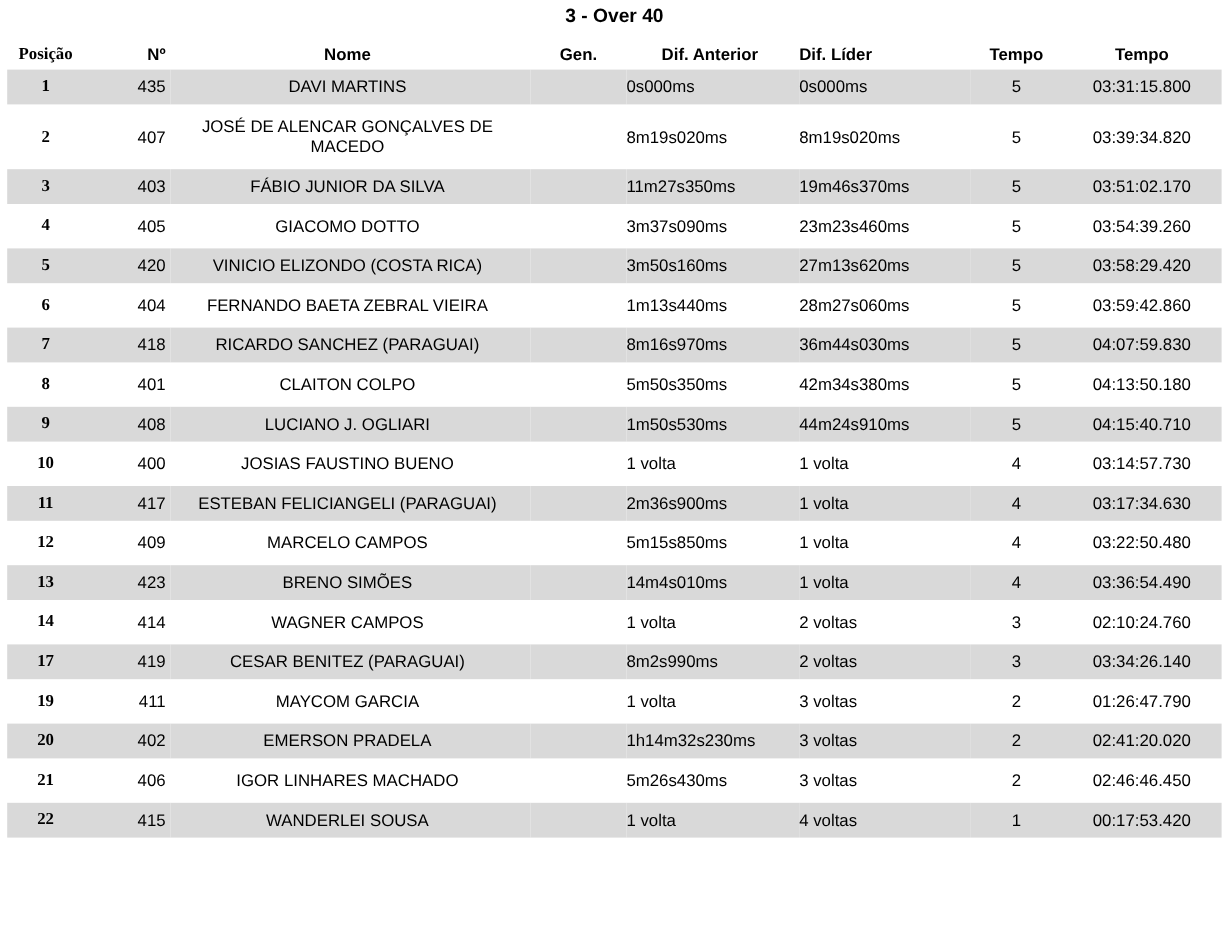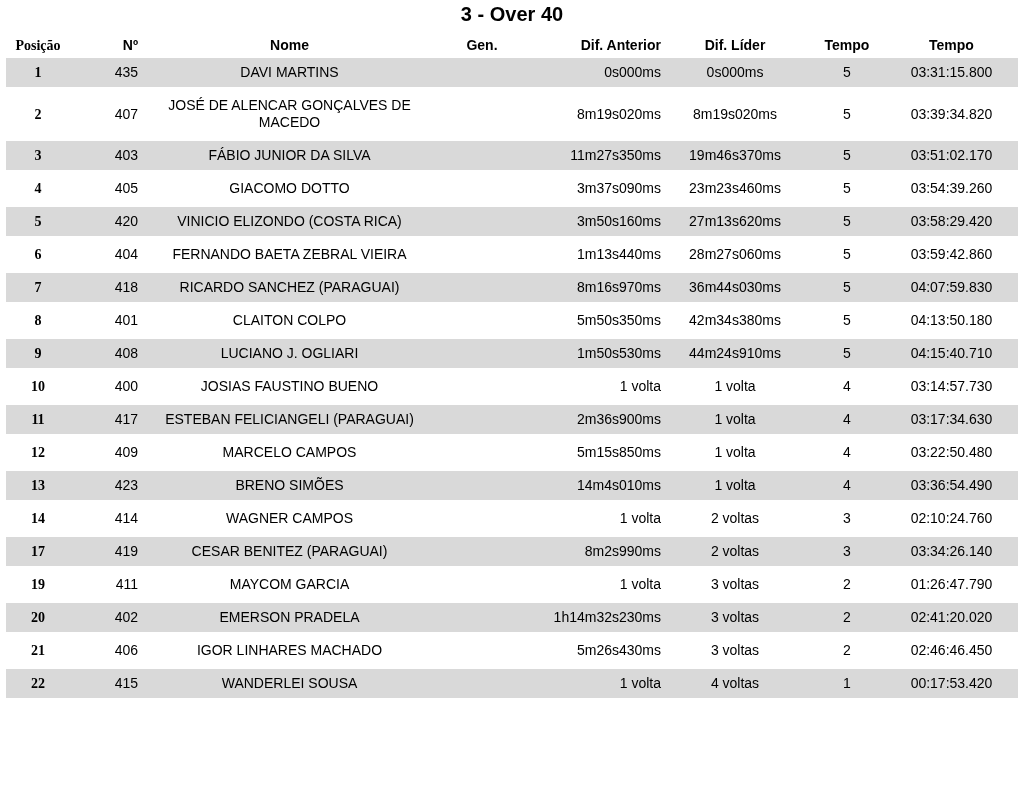--- a/index.html
+++ b/index.html
@@ -6,21 +6,21 @@
   * { box-sizing: border-box; }
   html, body { margin: 0; padding: 0; background: #ffffff; }
   body {
     width: 1024px;
     padding: 3px 6px 4px 6px;
     font-family: "Liberation Sans", sans-serif;
     font-size: 14px;
     color: var(--ink);
   }
   .page-title {
-    font-size: 20px;
+    font-size: 16px;
     font-weight: bold;
     text-align: center;
     line-height: 18px;
     margin: 2px 0 9px 0;
   }
   table.results {
     width: 100%;
     table-layout: fixed;
     border-collapse: separate;
     border-spacing: 0 4px;
@@ -37,22 +37,22 @@
     line-height: 17px;
     vertical-align: middle;
   }
   tbody tr:nth-child(odd) td { background: var(--stripe); }
   
   .c-pos     { text-align: center; font-family: Liberation Serif, serif; }
   td.c-pos   { font-weight: bold; }
   .c-num     { text-align: right; padding-right: 4px; }
   .c-nome    { text-align: center;  padding-left: 5px; padding-right: 10px; }
   .c-gen     { text-align: center; }
-  .c-difant  { text-align: right; padding-right: 5px; }
-  .c-diflid  { text-align: center; padding-right: 5px; }
+  .c-difant  { padding-right: 5px; }
+  .c-diflid  { text-align: left; padding-right: 5px; }
   .c-voltas  { text-align: center; }
   .c-tempo   { text-align: center; }
 </style>
 </head>
 <body>
 
 <div class="page-title">3 - Over 40</div>
 
 <table class="results">
   <colgroup>

